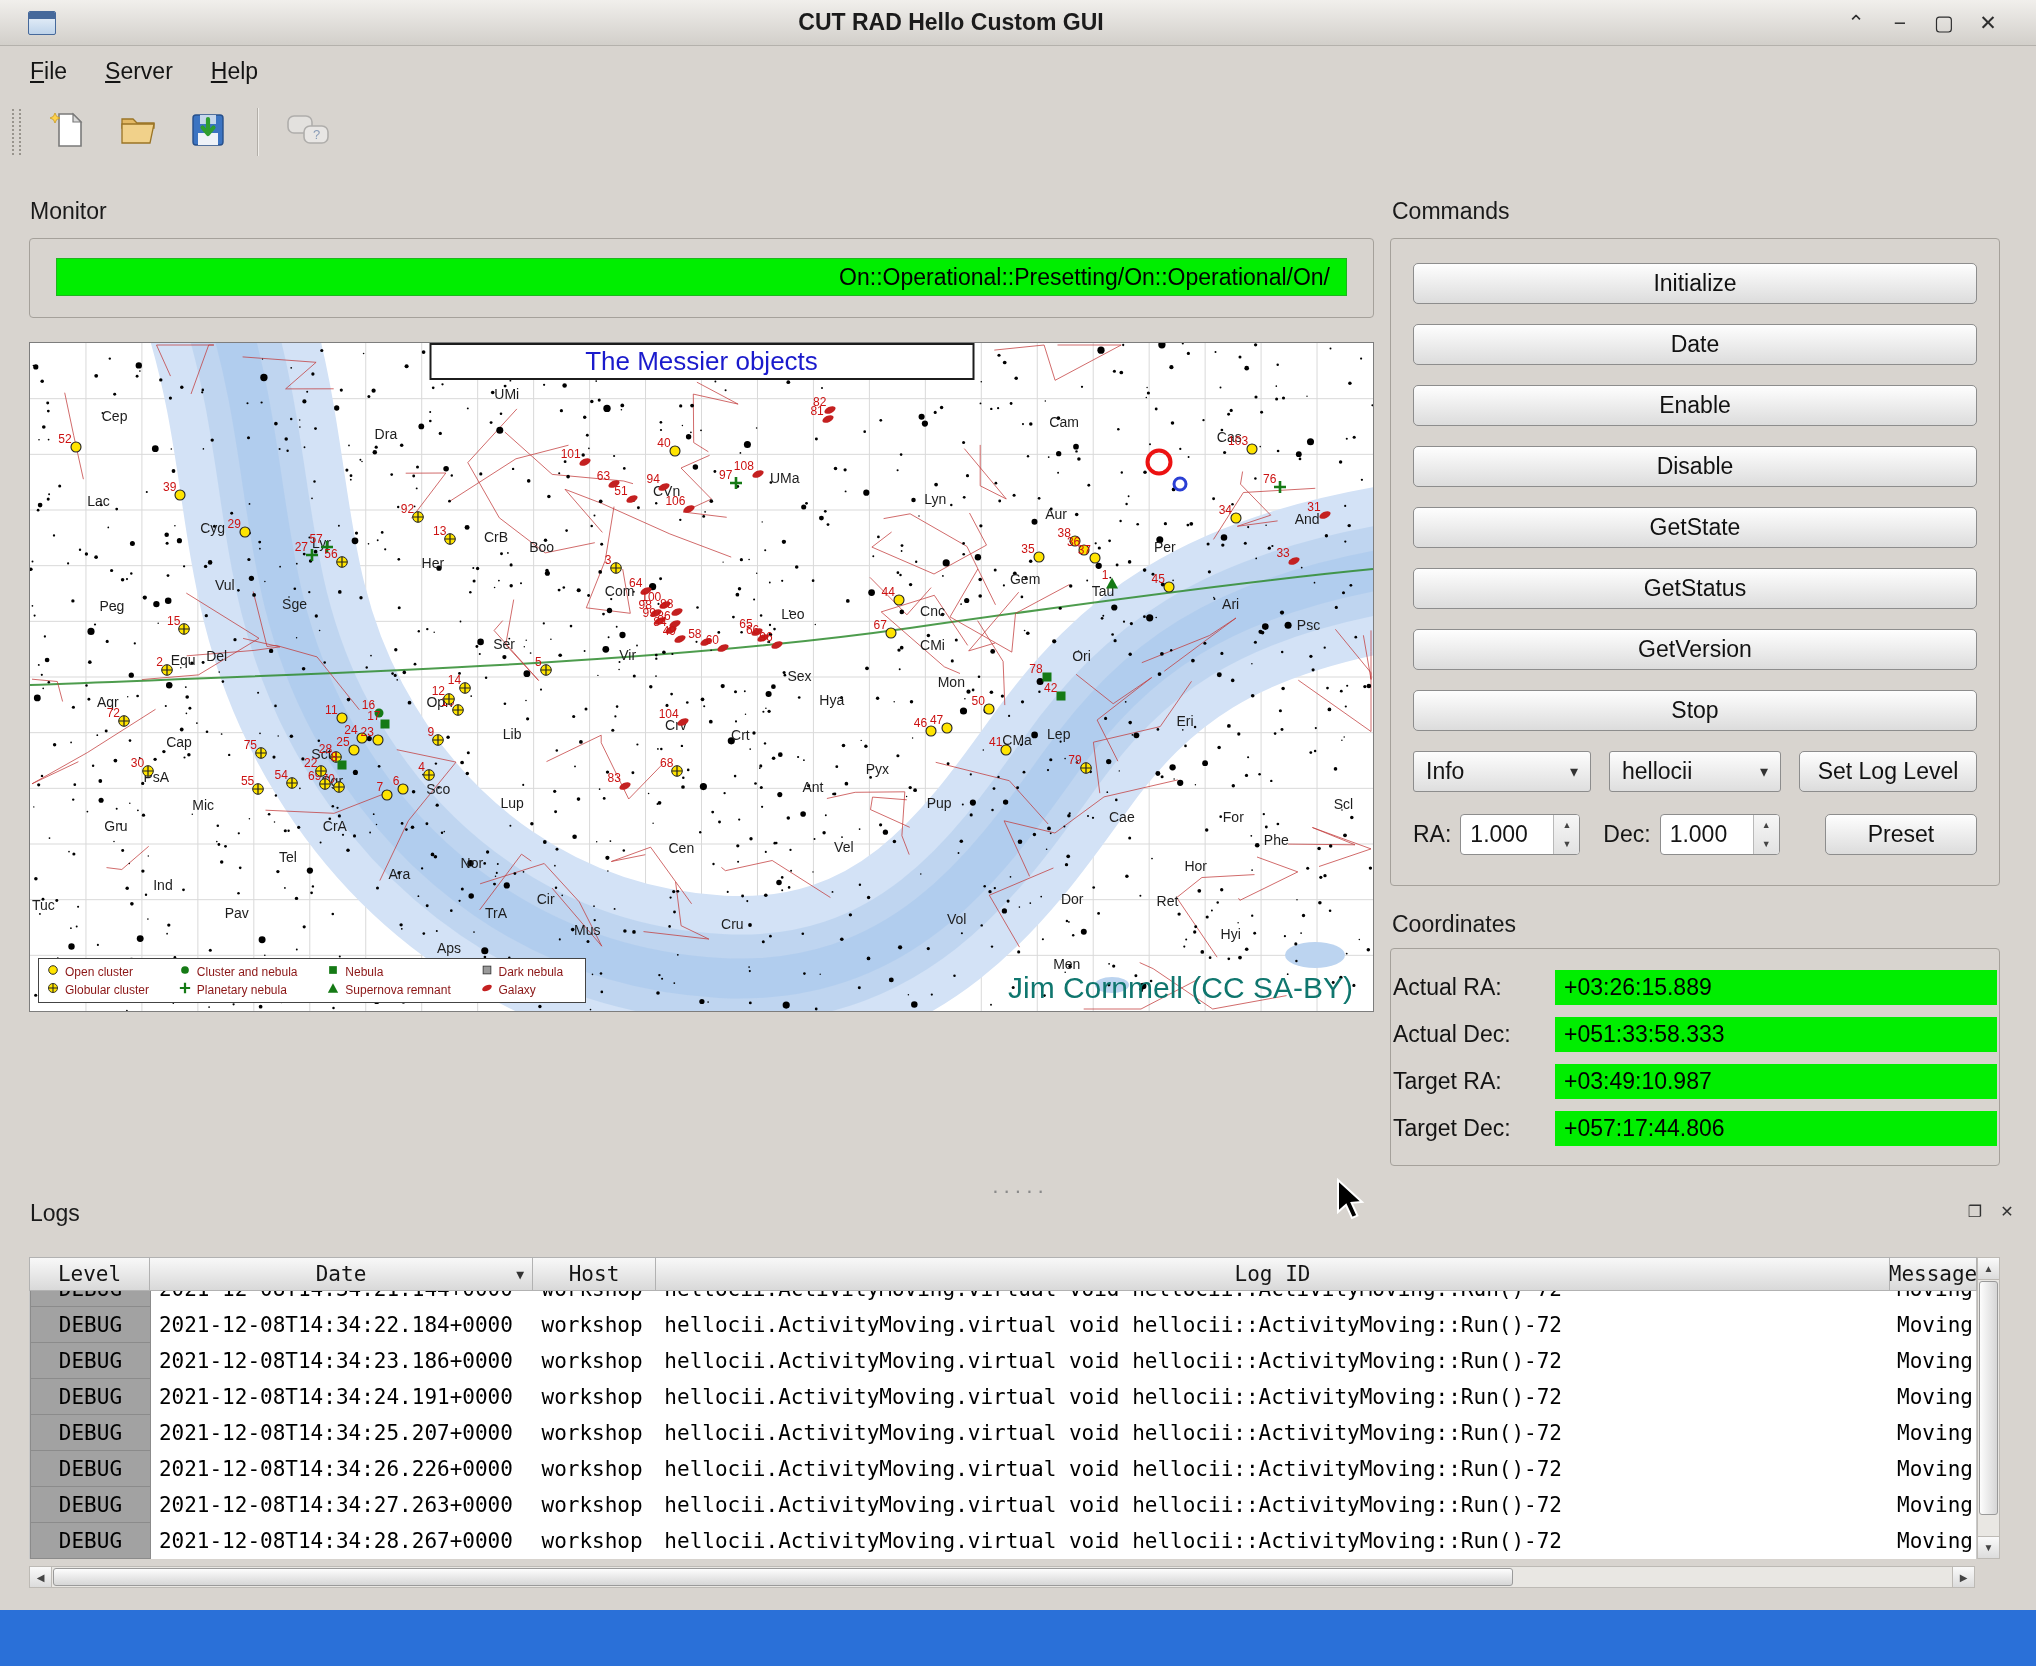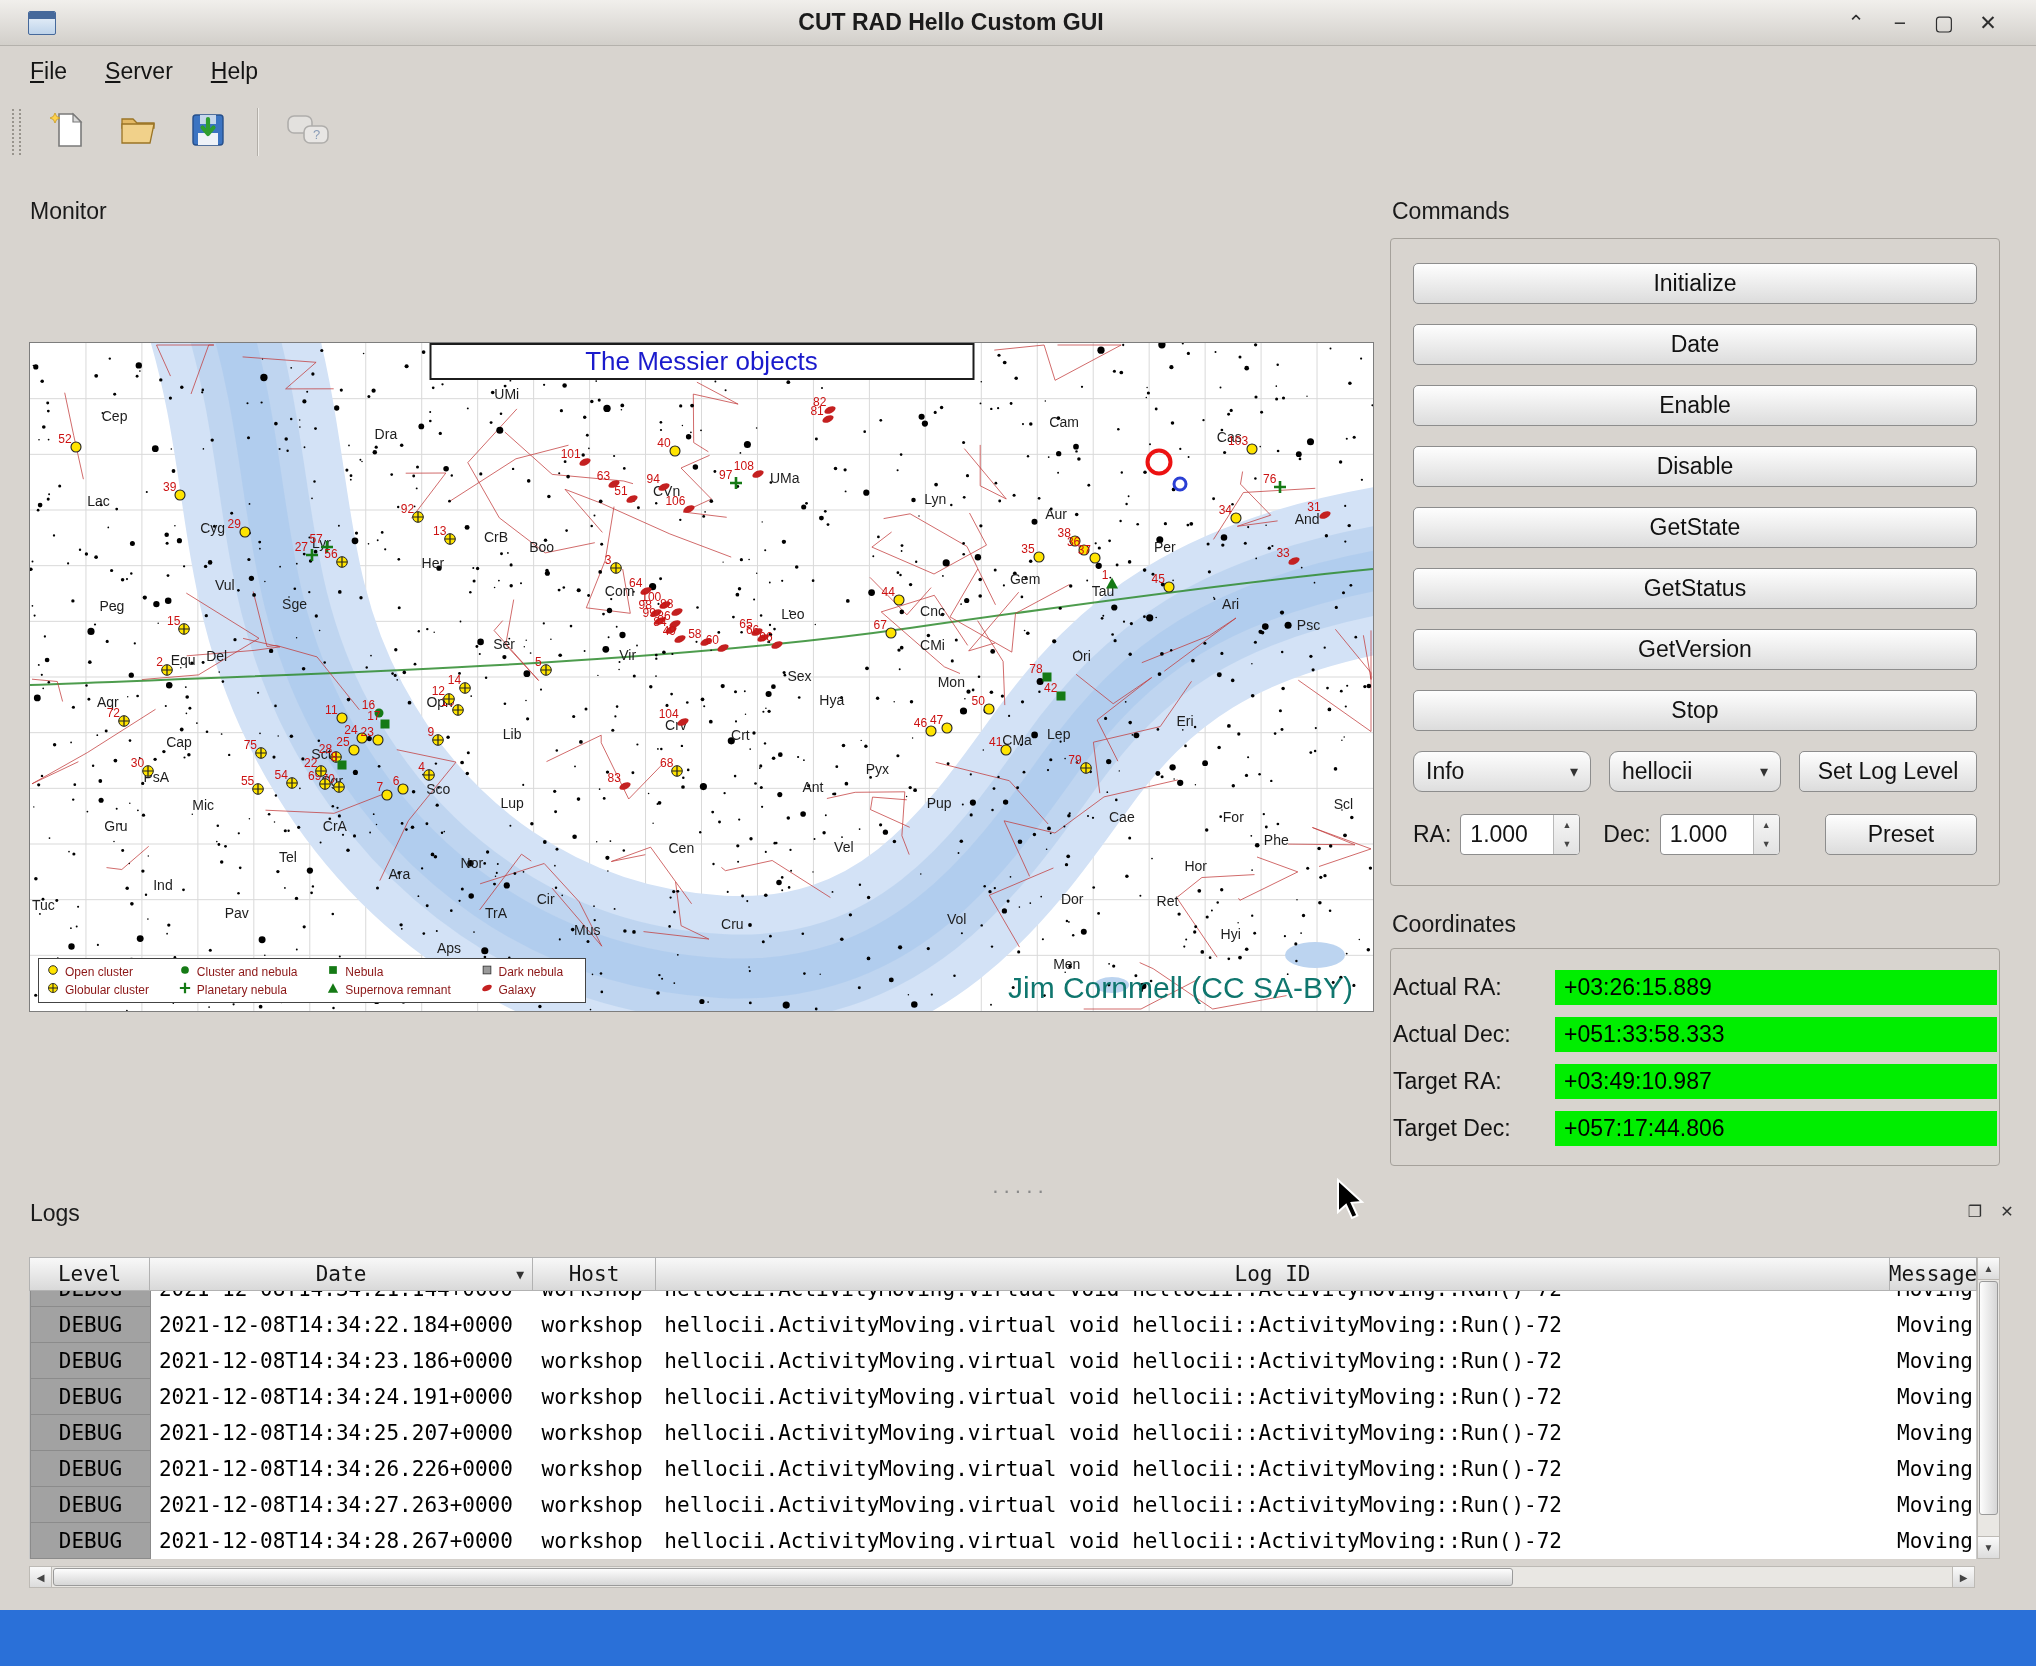--- a/index.html
+++ b/index.html
@@ -46,21 +46,21 @@
   .ring-red { position:absolute; width:27px; height:27px; border:4px solid #ec1212; border-radius:50%; transform:translate(-50%,-50%); z-index:6; }
   .ring-blue { position:absolute; width:15px; height:15px; border:3px solid #2a3fd4; border-radius:50%; transform:translate(-50%,-50%); z-index:6; }
   .chart-legend { position:absolute; left:8px; bottom:8px; width:548px; background:#fff; border:1.5px solid #444; display:grid; grid-auto-flow:column; grid-template-rows:repeat(2,1fr); padding:5px 8px; column-gap:16px; row-gap:3px; z-index:5; }
   .legend-item { display:flex; align-items:center; gap:6px; font-size:12px; color:#8b1616; white-space:nowrap; }
 
   
   #commands-box { left:1390px; top:238px; width:610px; height:648px; padding:24px 22px; }
   .cmd-btn { display:block; width:100%; height:41px; margin-bottom:20px; font-size:23px; color:#111;
              background:linear-gradient(#fefefe,#dcdcdc); border:1px solid #8d8d8d; border-radius:5px; font-family:inherit; }
   .combo-row { display:flex; justify-content:space-between; align-items:center; margin-top:2px; margin-bottom:22px; }
-  .combo { height:41px; background:linear-gradient(#fdfdfd,#dedede); border:1px solid #8d8d8d; border-radius:9px; display:flex; align-items:center; padding:4px 12px; font-size:23px; }
+  .combo { height:41px; background:linear-gradient(#fdfdfd,#dedede); border:1px solid #8d8d8d; border-radius:3px; display:flex; align-items:center; padding:4px 12px; font-size:23px; }
   .combo-arrow { margin-left:auto; font-size:16px; color:#333; padding-left:12px; }
   .btn { height:41px; background:linear-gradient(#fefefe,#dcdcdc); border:1px solid #8d8d8d; border-radius:5px; font-size:23px; font-family:inherit; color:#111; }
   .radec-row { display:flex; align-items:center; gap:9px; }
   .radec-row .lbl { font-size:23px; }
   .spinbox { width:120px; height:41px; background:#fff; border:1px solid #8d8d8d; border-radius:4px; display:flex; align-items:center; overflow:hidden; }
   .spin-value { flex:1; padding-left:9px; font-size:23px; }
   .spin-arrows { width:26px; height:100%; border-left:1px solid #b9b9b9; display:flex; flex-direction:column; background:linear-gradient(#f6f6f6,#e2e2e2); }
   .spin-arrows span { flex:1; display:flex; align-items:center; justify-content:center; font-size:9px; color:#444; }
 
   
@@ -160,20 +160,23 @@
         <svg width="48" height="42" viewBox="0 0 48 42">
           <rect x="4" y="7" width="24" height="17" rx="6" fill="#ececec" stroke="#8f8f8f" stroke-width="1.6"></rect>
           <rect x="20" y="17" width="24" height="17" rx="6" fill="#f6f6f6" stroke="#8f8f8f" stroke-width="1.6"></rect>
           <text x="29" y="30" font-size="13" fill="#4a6fa5" font-family="Liberation Sans, sans-serif">?</text>
         </svg>
       </span>
     </div>
   </div>
 
   <div class="section-label" style="left:30px; top:198px;">Monitor</div>
+  <div class="groupbox" id="monitor-box">
+    <div class="status-bar status-green" style="background: rgb(0, 238, 0);">On::Operational::Presetting/On::Operational/On/</div>
+  </div>
 
   <div id="chart">
       <svg width="1343" height="668" viewBox="0 0 1343 668" class="base">
         <line x1="55.958333333333336" y1="0" x2="55.958333333333336" y2="668" stroke="#d9d9d9" stroke-width="1"></line>
         <line x1="111.91666666666667" y1="0" x2="111.91666666666667" y2="668" stroke="#d9d9d9" stroke-width="1"></line>
         <line x1="167.875" y1="0" x2="167.875" y2="668" stroke="#d9d9d9" stroke-width="1"></line>
         <line x1="223.83333333333334" y1="0" x2="223.83333333333334" y2="668" stroke="#d9d9d9" stroke-width="1"></line>
         <line x1="279.7916666666667" y1="0" x2="279.7916666666667" y2="668" stroke="#d9d9d9" stroke-width="1"></line>
         <line x1="335.75" y1="0" x2="335.75" y2="668" stroke="#d9d9d9" stroke-width="1"></line>
         <line x1="391.7083333333333" y1="0" x2="391.7083333333333" y2="668" stroke="#d9d9d9" stroke-width="1"></line>

